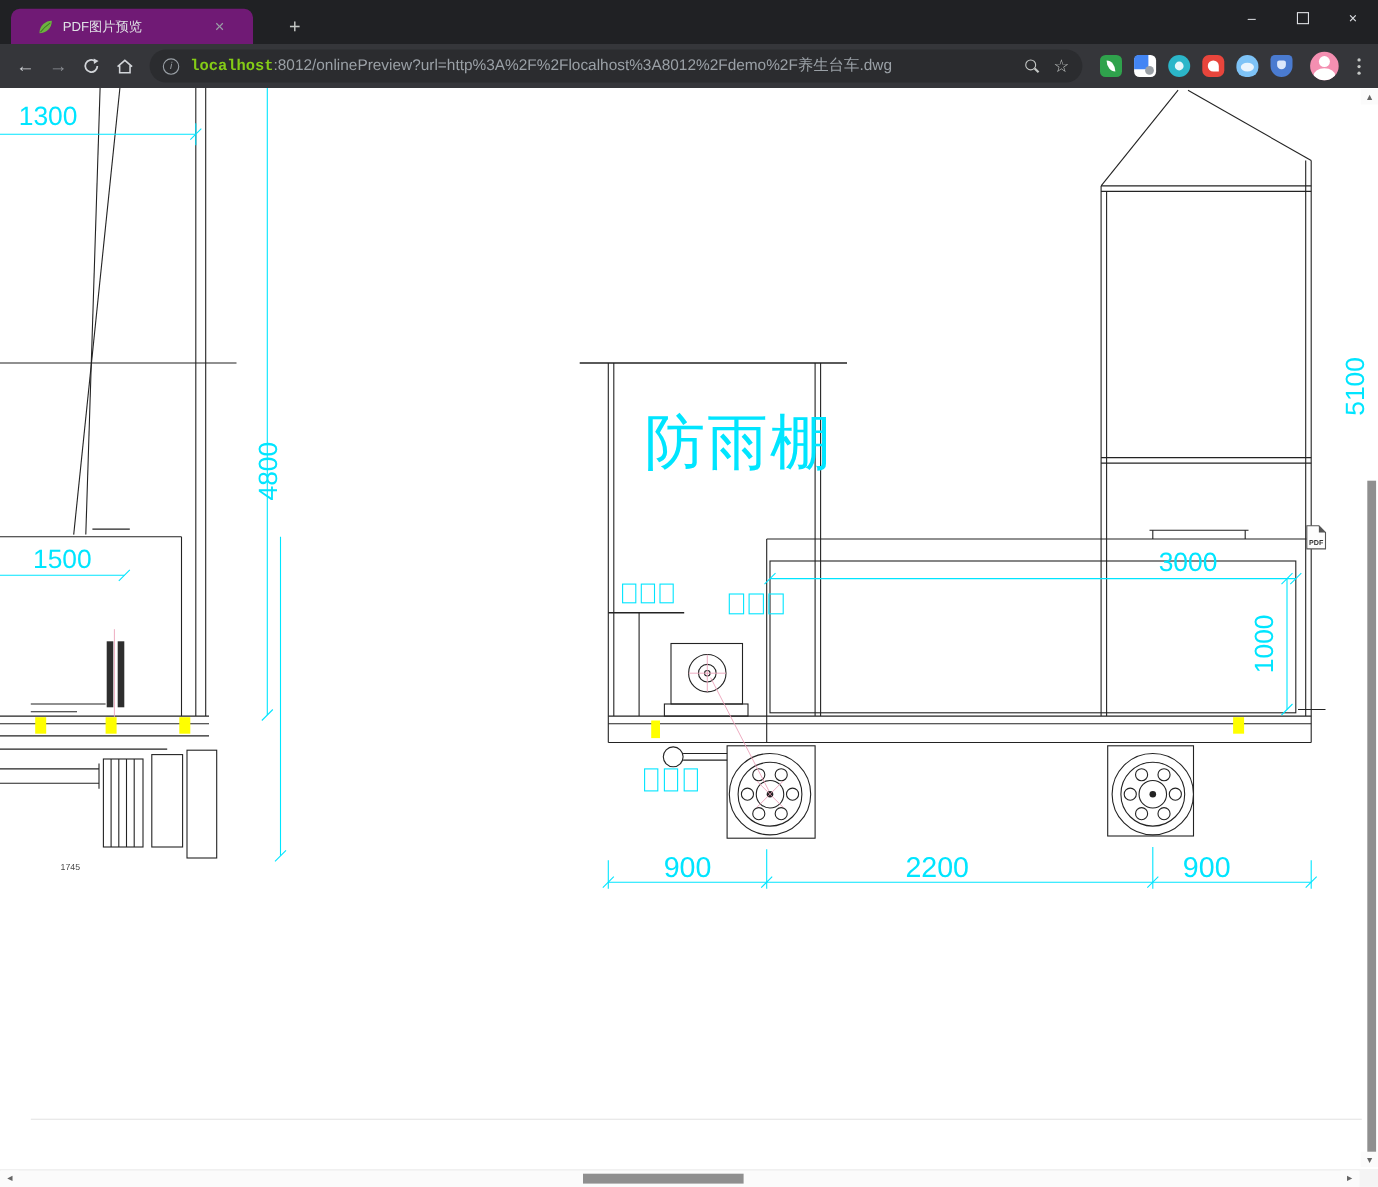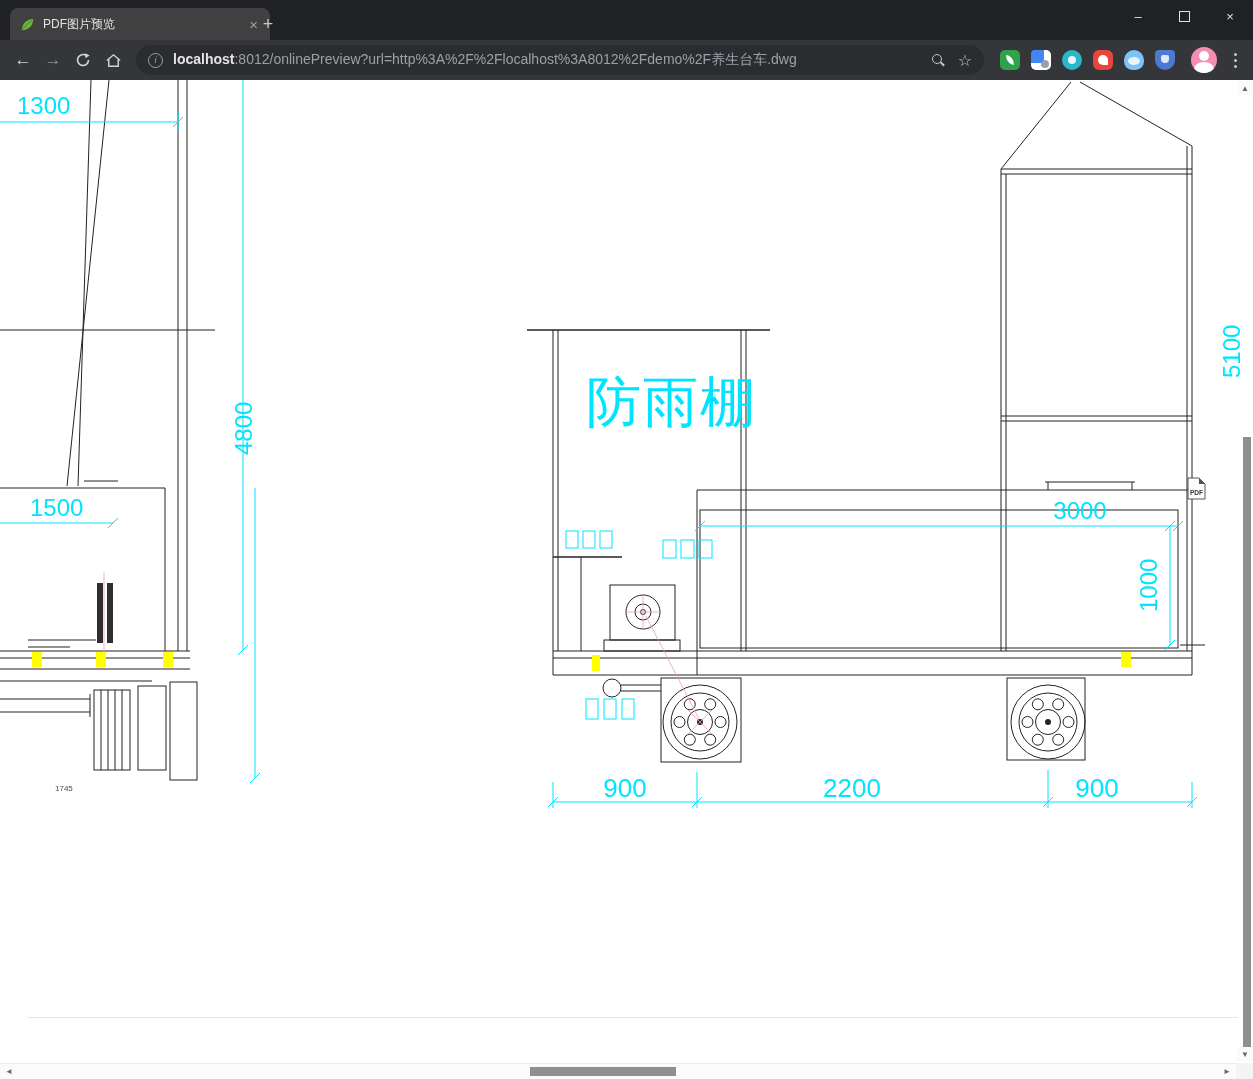--- a/index.html
+++ b/index.html
@@ -1,43 +1,43 @@
 <!DOCTYPE html>
 <html><head>
 <meta charset="utf-8">
 <style>
   html,body{margin:0;padding:0;background:#fff;}
   body{width:1253px;height:1079px;overflow:hidden;font-family:"Liberation Sans",sans-serif;}
   .browser{position:relative;width:1253px;height:1079px;}
 
   
   .tabbar{position:absolute;top:0;left:0;right:0;height:40px;background:#202124;}
-  .tab{position:absolute;left:10px;top:8px;width:260px;height:32px;background:#404040;
-       border-radius:8px 8px 0 0;display:flex;align-items:center;padding:0 10px;box-sizing:border-box;}
+  .tab{position:absolute;left:10px;top:8px;width:220px;height:32px;background:#701a75;
+       border-radius:8px 8px 0 0;display:flex;align-items:center;padding:0 24px;box-sizing:border-box;}
   .leaf{width:15px;height:15px;flex:0 0 auto;display:flex;}
   .tab-title{color:#dfe1e5;font-size:12px;margin-left:8px;flex:1;white-space:nowrap;overflow:hidden;}
   .tab-close{color:#9aa0a6;font-size:15px;line-height:1;padding:0 2px;cursor:default;}
   .newtab{position:absolute;left:256px;top:12px;width:24px;height:24px;color:#c4c7c5;font-size:18px;
           display:flex;align-items:center;justify-content:center;}
   .win-controls{position:absolute;right:0;top:0;display:flex;height:32px;}
   .wc{width:46px;height:32px;display:flex;align-items:center;justify-content:center;color:#dfe1e5;font-size:13px;}
   .maxbox{width:9px;height:9px;border:1px solid #dfe1e5;display:block;}
 
   
   .toolbar{position:absolute;top:40px;left:0;right:0;height:40px;background:#35363a;display:flex;
            align-items:center;padding:0 8px;box-sizing:border-box;}
   .navbtn{width:30px;height:30px;display:flex;align-items:center;justify-content:center;color:#d2d5d9;
           font-size:17px;flex:0 0 auto;}
   .navbtn.dim{color:#8d9196;}
   .omnibox{flex:1;height:30px;background:#2b2c2f;border-radius:15px;display:flex;align-items:center;
            padding:0 12px;margin:0 8px;min-width:0;}
   .info-icon{width:15px;height:15px;border:1.5px solid #9aa0a6;border-radius:50%;color:#9aa0a6;font-size:9px;
            font-style:italic;display:flex;align-items:center;justify-content:center;flex:0 0 auto;box-sizing:border-box;}
   .url{margin-left:10px;font-size:14px;color:#9aa0a6;white-space:nowrap;overflow:hidden;text-overflow:ellipsis;flex:1;}
-  .url b{color:#e5e5e5;font-weight:600;}
+  .url b{color:#84cc16;font-weight:600;font-family:Liberation Mono, monospace;}
   .mag-wrap{width:20px;height:20px;position:relative;flex:0 0 auto;margin-left:8px;}
   .mag{position:absolute;left:4px;top:4px;width:8px;height:8px;border:1.7px solid #c4c7c5;border-radius:50%;}
   .mag::after{content:"";position:absolute;width:5px;height:1.7px;background:#c4c7c5;transform:rotate(45deg);
               right:-4px;bottom:-2px;}
   .star{color:#c4c7c5;font-size:16px;margin-left:10px;flex:0 0 auto;}
   .ext-row{display:flex;align-items:center;gap:11px;margin:0 8px;flex:0 0 auto;}
   .ext{width:20px;height:20px;border-radius:5px;position:relative;}
   .ext-green{background:#2fa24c;}
   .ext-green::after{content:"";position:absolute;left:6px;top:5px;width:8px;height:10px;background:#fff;
                     border-radius:0 100% 0 100%;}

